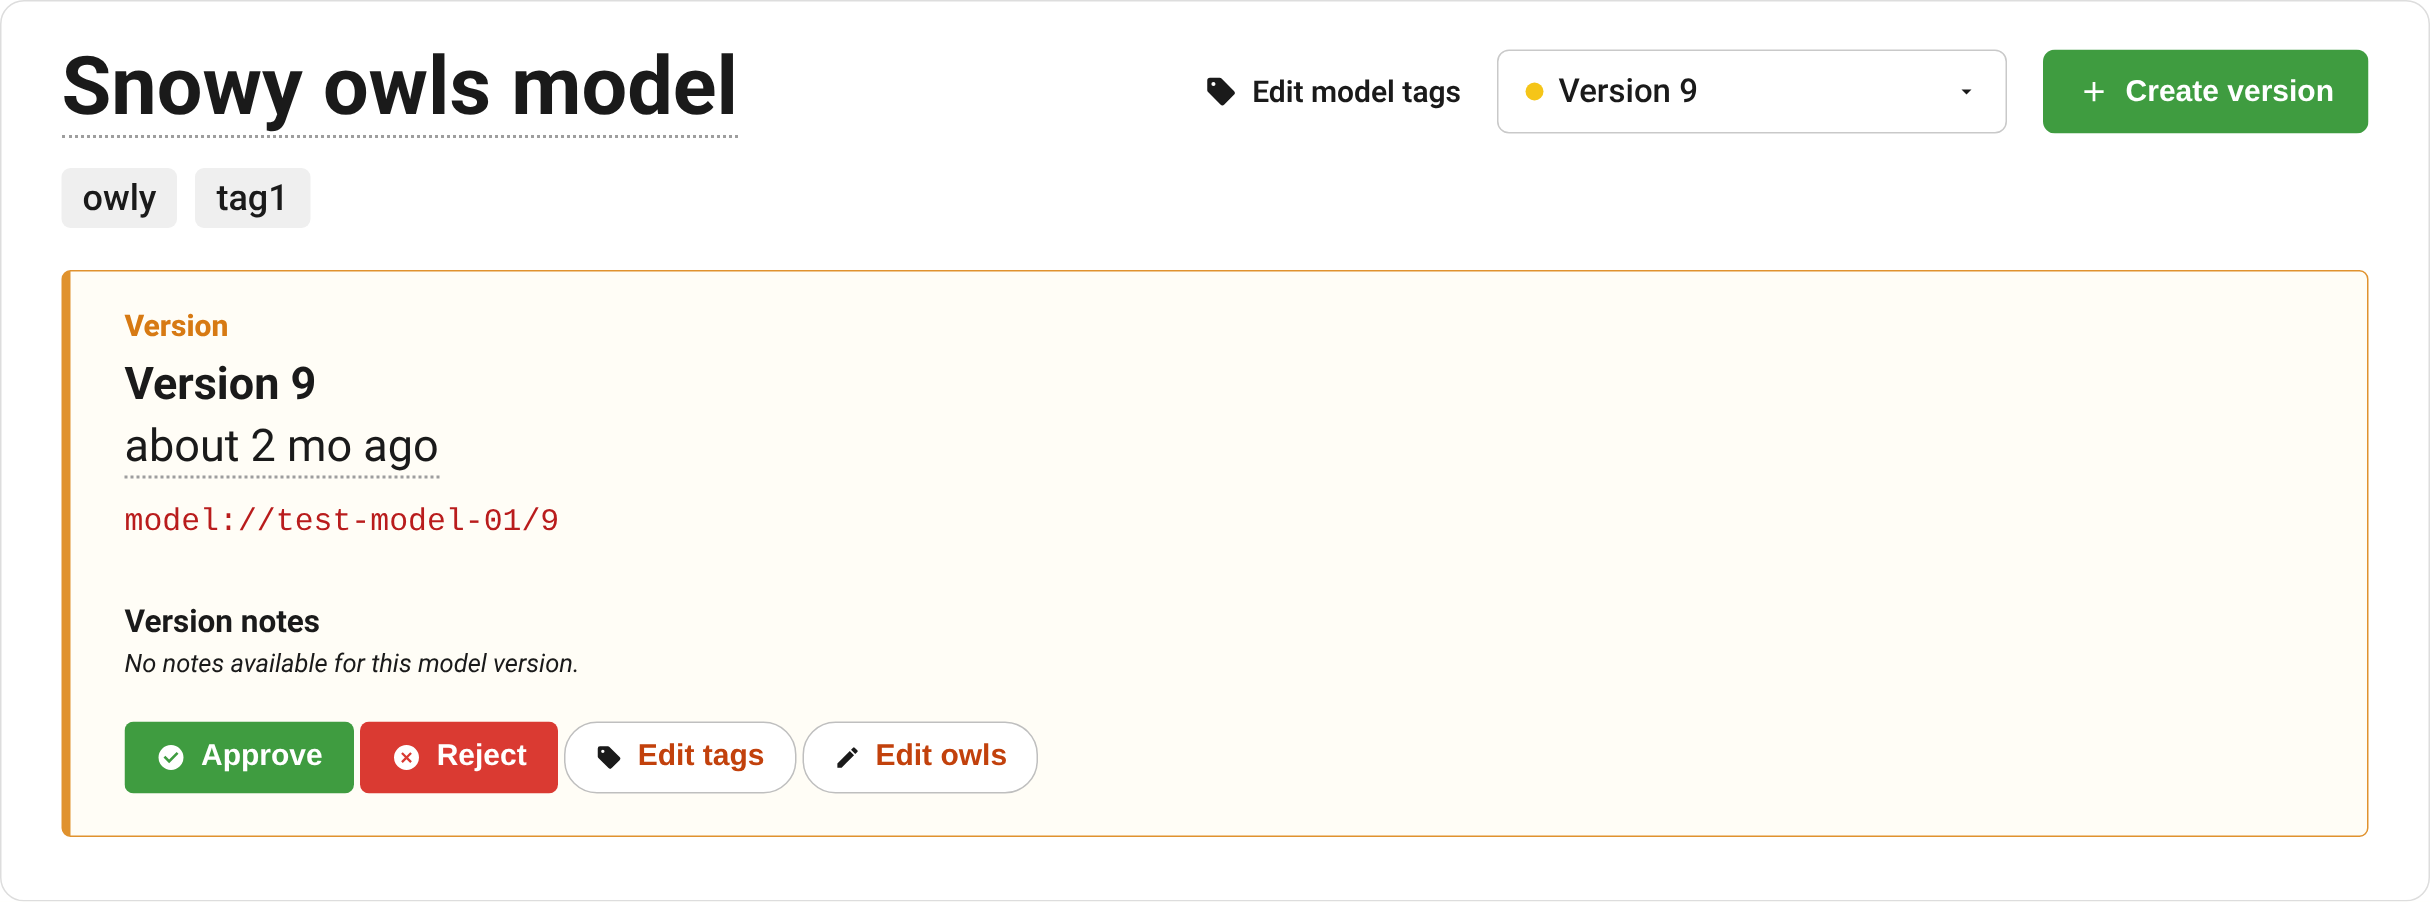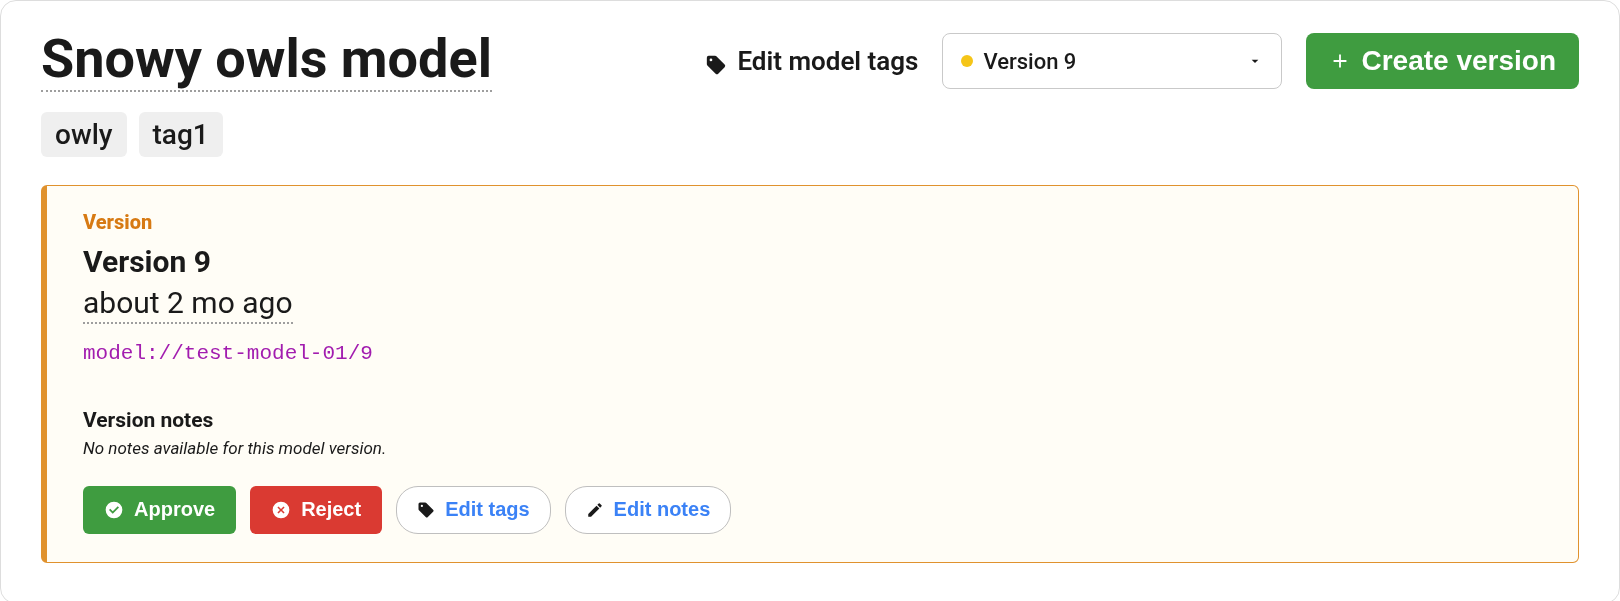--- a/index.html
+++ b/index.html
@@ -27,23 +27,23 @@
   .model-title {
     font-size: 54px;
     font-weight: 700;
     line-height: 1.05;
     border-bottom: 2px dotted #9e9e9e;
     display: inline-block;
     padding-bottom: 2px;
   }
   .edit-tags-link {
     display: inline-flex;
-    align-items: flex-end;
+    align-items: center;
     gap: 10px;
-    font-size: 26px;
+    font-size: 20px;
     font-weight: 600;
     cursor: pointer;
     white-space: nowrap;
   }
   .icon { display: inline-flex; align-items: center; justify-content: center; }
   .version-select {
     display: flex;
     align-items: center;
     gap: 10px;
     min-width: 340px;
@@ -63,37 +63,37 @@
   }
   .version-select .label { flex: 1 1 auto; }
   .version-select .chev { flex: 0 0 auto; }
   .btn {
     display: inline-flex;
     align-items: center;
     gap: 10px;
     height: 56px;
     padding: 0 22px;
     border-radius: 8px;
-    font-size: 28px;
+    font-size: 20px;
     font-weight: 600;
     cursor: pointer;
     border: 1px solid transparent;
     white-space: nowrap;
   }
   .btn-sm { height: 48px; font-size: 20px; padding: 0 20px; border-radius: 6px; }
   .btn-green { background: #3f9c40; color: #fff; }
   .btn-red { background: #da3a32; color: #fff; }
-  .btn-outline { background: #fff; color: #3b82f6; border-color: #bfbfbf; border-radius: 22px; }
+  .btn-outline { background: #fff; color: #c2410c; border-color: #bfbfbf; border-radius: 22px; }
   .tags-row { display: flex; gap: 12px; margin-bottom: 28px; }
   .tag {
     display: inline-block;
     padding: 6px 14px;
     background: #efefef;
     border-radius: 6px;
-    font-size: 28px;
+    font-size: 24px;
     font-weight: 500;
     cursor: pointer;
   }
   .card {
     border: 1px solid #e0922e;
     border-left: 6px solid #e0922e;
     border-radius: 6px;
     background: #fffdf6;
     padding: 24px 36px 28px 36px;
   }
@@ -110,36 +110,36 @@
   }
   .timestamp {
     font-size: 30px;
     border-bottom: 2px dotted #9e9e9e;
     display: inline-block;
     padding-bottom: 2px;
     margin-bottom: 18px;
   }
   .model-uri {
     font-family: "SFMono-Regular", Consolas, "Liberation Mono", Menlo, monospace;
-    color: #a21caf;
+    color: #b91c1c;
     font-size: 21px;
     margin-bottom: 32px;
   }
   .notes-label {
     font-size: 21px;
     font-weight: 700;
     margin-bottom: 6px;
     margin-top: 43px;
   }
   .notes-body {
     font-size: 17px;
     font-style: italic;
     margin-bottom: 28px;
   }
-  .actions { display: flex; gap: 14px; }
+  .actions { display: flex; gap: 4px; }
 </style>
 </head>
 <body>
 
 <div class="page">
 
   <div class="header">
     <div class="title-col">
       <span class="model-title">Snowy owls model</span>
     </div>
@@ -212,18 +212,18 @@
             </svg>
         </span>
         <span>Edit tags</span>
       </button>
       <button class="btn btn-sm btn-outline">
         <span class="icon">
           <svg width="18" height="18" viewBox="0 0 24 24" fill="#1a1a1a">
               <path d="M3 17.25V21h3.75L17.81 9.94l-3.75-3.75L3 17.25zM20.71 7.04a1 1 0 0 0 0-1.41l-2.34-2.34a1 1 0 0 0-1.41 0l-1.83 1.83 3.75 3.75 1.83-1.83z"></path>
             </svg>
         </span>
-        <span>Edit notes</span>
+        <span>Edit owls</span>
       </button>
     </div>
   </div>
 
 </div>
 
 </body></html>

